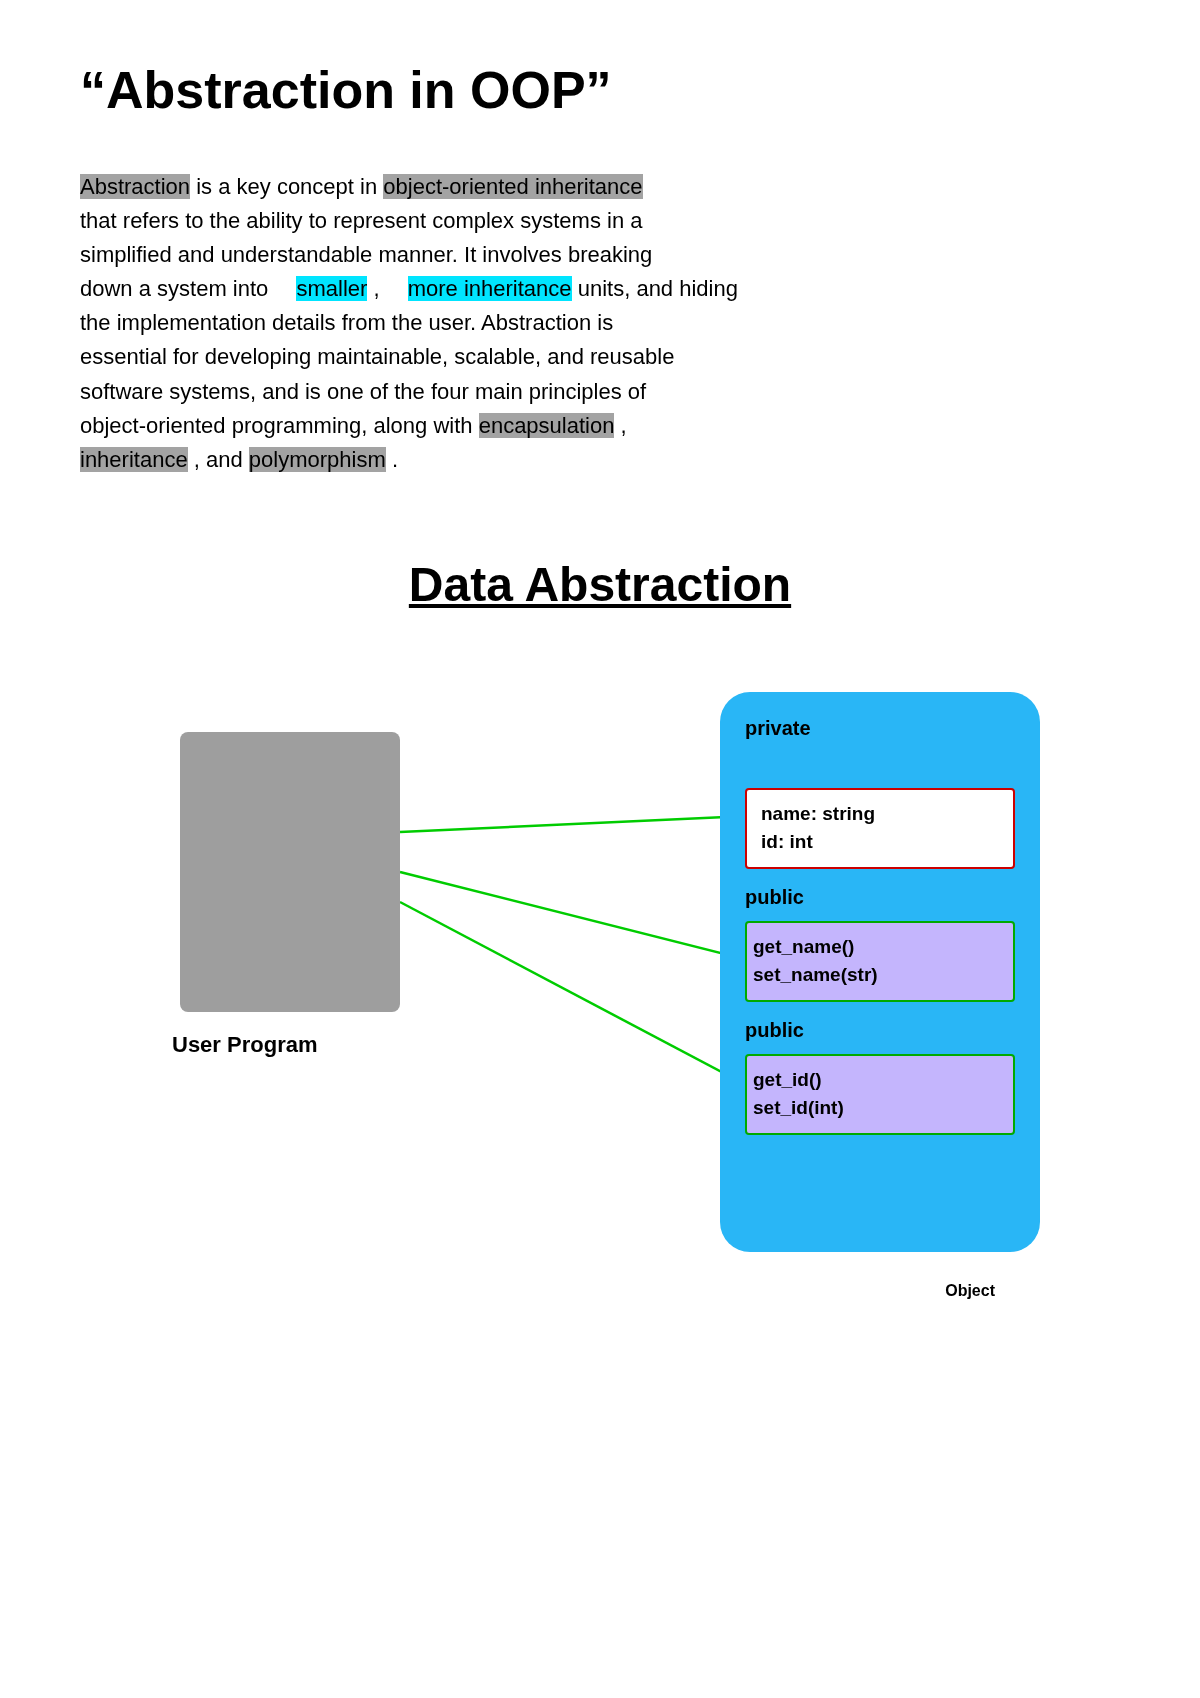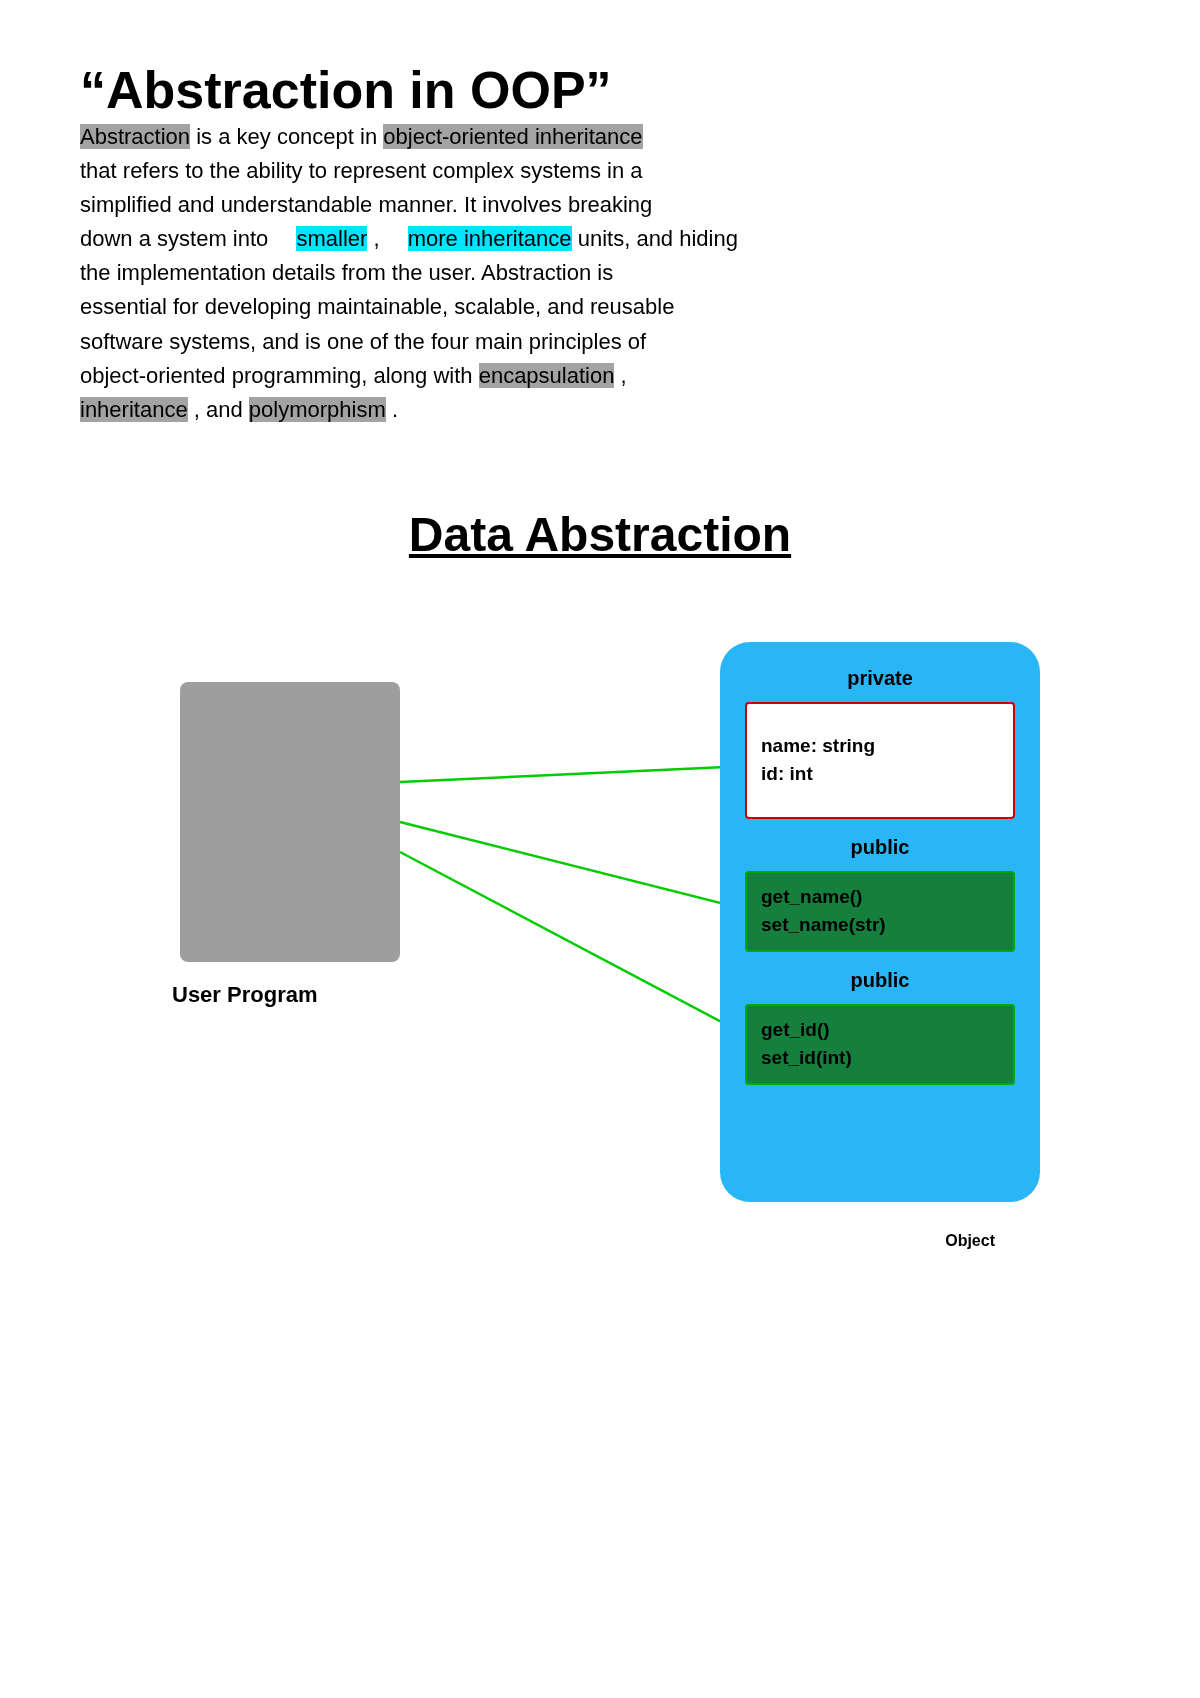--- a/index.html
+++ b/index.html
@@ -8,20 +8,21 @@
       font-family: Arial, sans-serif;
       width: 1200px;
       min-height: 1698px;
       padding: 60px 80px;
       color: #000000;
     }
 
     .page-title {
       font-size: 52px;
       font-weight: 900;
+      margin-bottom: 50px;
       font-family: Arial, sans-serif;
     }
 
     .intro-paragraph {
       font-size: 22px;
       line-height: 1.55;
       margin-bottom: 80px;
       max-width: 900px;
     }
 
@@ -77,43 +78,44 @@
       border-radius: 30px;
       padding: 20px 25px;
       display: flex;
       flex-direction: column;
       gap: 12px;
     }
 
     .object-section-label {
       font-size: 20px;
       font-weight: bold;
-      text-align: center;
+      text-align: left;
       color: #000;
       margin-top: 5px;
     }
 
     .private-fields {
       border: 2.5px solid #cc0000;
       background-color: #ffffff;
-      padding: 28px 14px;
+      padding: 10px 14px;
       border-radius: 4px;
+      margin-top: 36px;
     }
 
     .private-fields-text {
       font-size: 19px;
       font-weight: bold;
       line-height: 1.5;
       color: #000;
     }
 
     .public-methods {
       border: 2.5px solid #00aa00;
-      background-color: #15803d;
-      padding: 10px 14px;
+      background-color: #c4b5fd;
+      padding: 10px 6px;
       border-radius: 4px;
     }
 
     .public-methods-text {
       font-size: 19px;
       font-weight: bold;
       line-height: 1.5;
       color: #000;
     }
 

